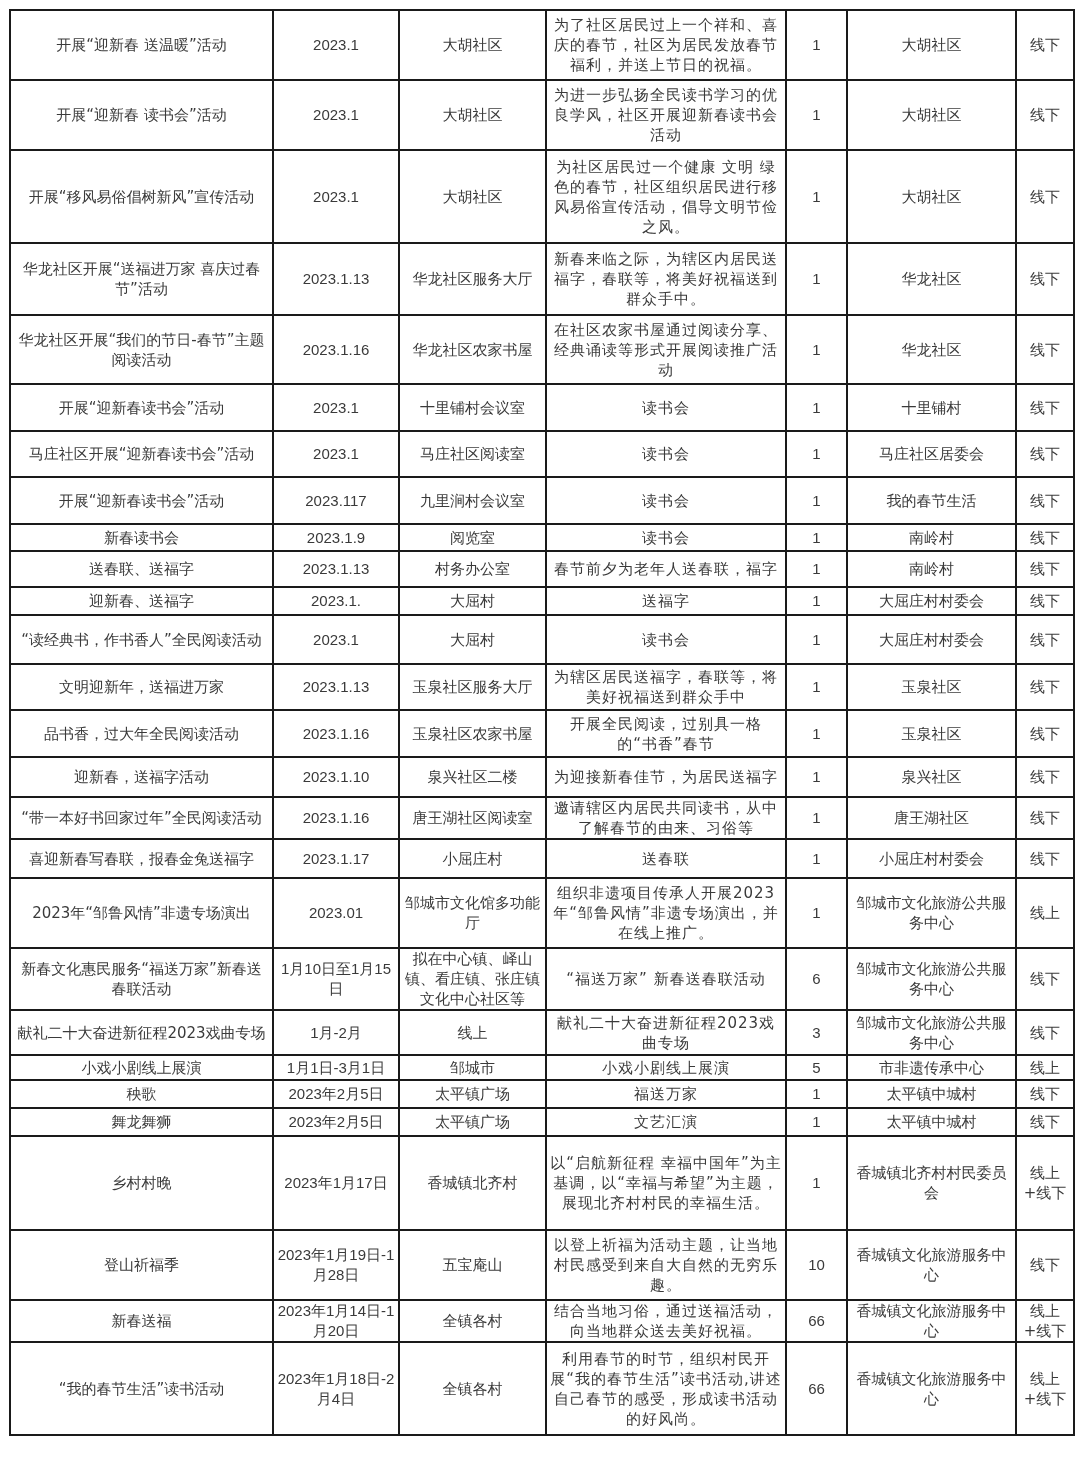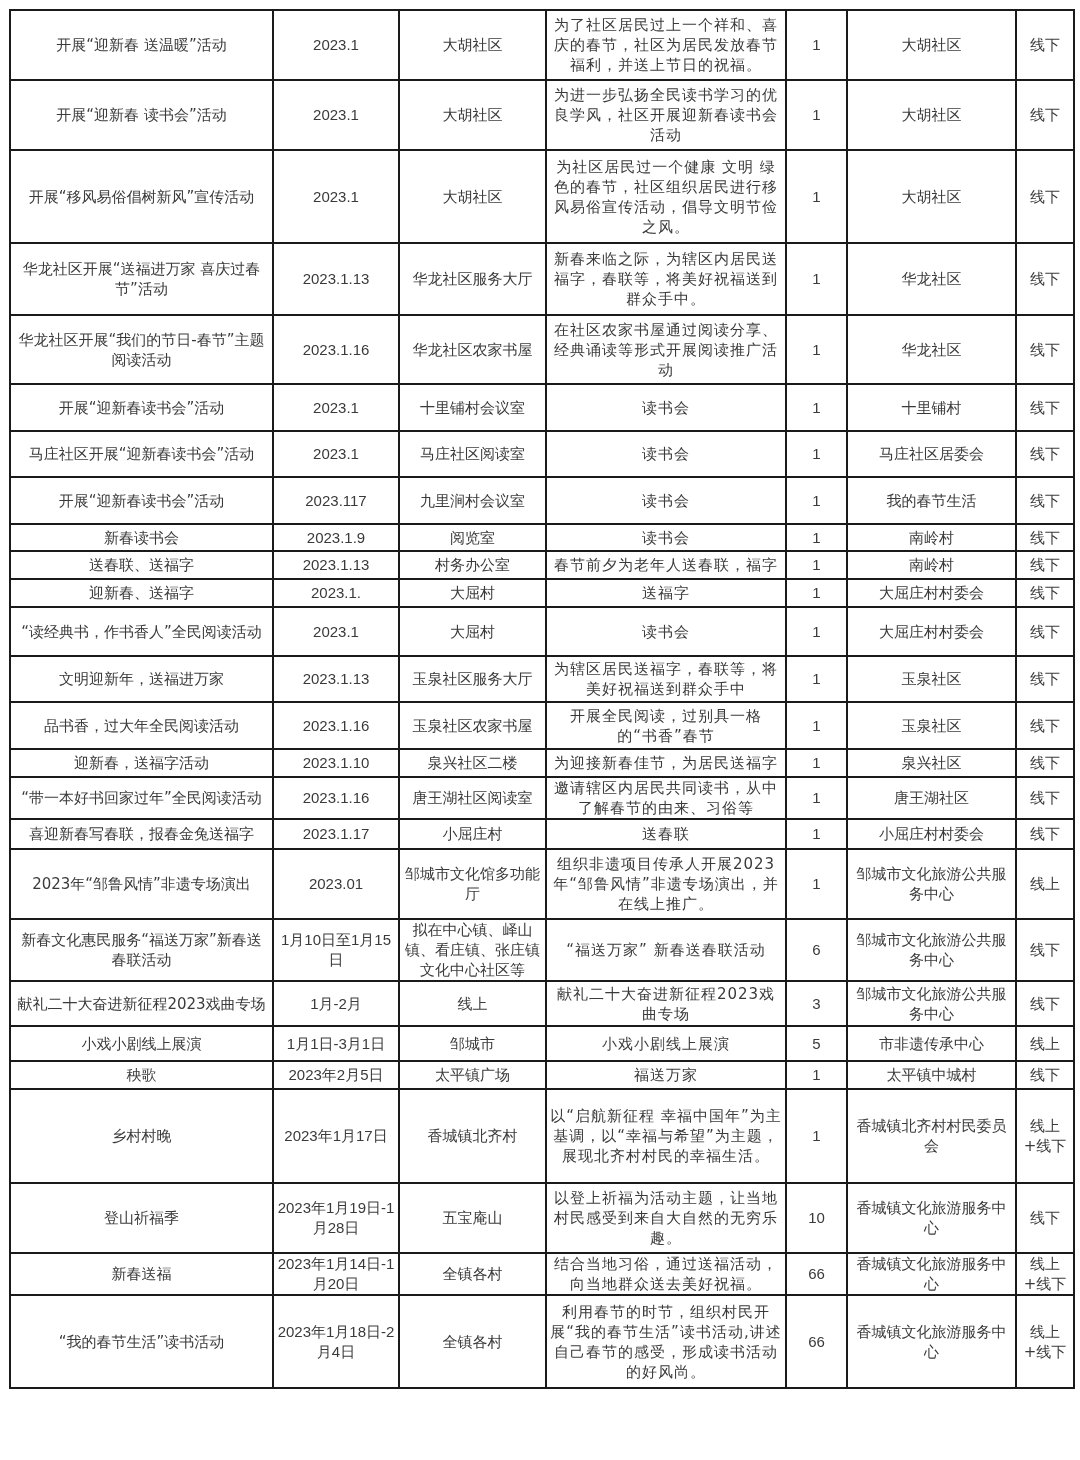--- a/index.html
+++ b/index.html
@@ -105,21 +105,21 @@
       </tr>
       <tr style="height: 27px;">
         <td class="c-name">新春读书会</td>
         <td class="c-date">2023.1.9</td>
         <td class="c-place">阅览室</td>
         <td class="c-desc">读书会</td>
         <td class="c-num">1</td>
         <td class="c-org">南岭村</td>
         <td class="c-mode">线下</td>
       </tr>
-      <tr style="height: 28px;">
+      <tr style="height: 36px;">
         <td class="c-name">送春联、送福字</td>
         <td class="c-date">2023.1.13</td>
         <td class="c-place">村务办公室</td>
         <td class="c-desc">春节前夕为老年人送春联，福字</td>
         <td class="c-num">1</td>
         <td class="c-org">南岭村</td>
         <td class="c-mode">线下</td>
       </tr>
       <tr style="height: 28px; padding-left: 24px;">
         <td class="c-name">迎新春、送福字</td>
@@ -150,39 +150,39 @@
       </tr>
       <tr style="height: 47px;">
         <td class="c-name">品书香，过大年全民阅读活动</td>
         <td class="c-date">2023.1.16</td>
         <td class="c-place">玉泉社区农家书屋</td>
         <td class="c-desc">开展全民阅读，过别具一格的“书香”春节</td>
         <td class="c-num">1</td>
         <td class="c-org">玉泉社区</td>
         <td class="c-mode">线下</td>
       </tr>
-      <tr style="height: 28px;">
+      <tr style="height: 40px;">
         <td class="c-name">迎新春，送福字活动</td>
         <td class="c-date">2023.1.10</td>
         <td class="c-place">泉兴社区二楼</td>
         <td class="c-desc">为迎接新春佳节，为居民送福字</td>
         <td class="c-num">1</td>
         <td class="c-org">泉兴社区</td>
         <td class="c-mode">线下</td>
       </tr>
       <tr style="height: 32px;">
         <td class="c-name">“带一本好书回家过年”全民阅读活动</td>
         <td class="c-date">2023.1.16</td>
         <td class="c-place">唐王湖社区阅读室</td>
         <td class="c-desc">邀请辖区内居民共同读书，从中了解春节的由来、习俗等</td>
         <td class="c-num">1</td>
         <td class="c-org">唐王湖社区</td>
         <td class="c-mode">线下</td>
       </tr>
-      <tr style="height: 30px; margin-top: 25px;">
+      <tr style="height: 39px; margin-top: 25px;">
         <td class="c-name">喜迎新春写春联，报春金兔送福字</td>
         <td class="c-date">2023.1.17</td>
         <td class="c-place">小屈庄村</td>
         <td class="c-desc">送春联</td>
         <td class="c-num">1</td>
         <td class="c-org">小屈庄村村委会</td>
         <td class="c-mode">线下</td>
       </tr>
       <tr style="height: 70px;">
         <td class="c-name">2023年“邹鲁风情”非遗专场演出</td>
@@ -204,34 +204,43 @@
       </tr>
       <tr style="height: 45px;">
         <td class="c-name">献礼二十大奋进新征程2023戏曲专场</td>
         <td class="c-date">1月-2月</td>
         <td class="c-place">线上</td>
         <td class="c-desc">献礼二十大奋进新征程2023戏曲专场</td>
         <td class="c-num">3</td>
         <td class="c-org">邹城市文化旅游公共服务中心</td>
         <td class="c-mode">线下</td>
       </tr>
-      <tr style="height: 35px;">
+      <tr style="height: 25px;">
         <td class="c-name">小戏小剧线上展演</td>
         <td class="c-date">1月1日-3月1日</td>
         <td class="c-place">邹城市</td>
         <td class="c-desc">小戏小剧线上展演</td>
         <td class="c-num">5</td>
         <td class="c-org">市非遗传承中心</td>
         <td class="c-mode">线上</td>
       </tr>
       <tr style="height: 28px;">
         <td class="c-name">秧歌</td>
         <td class="c-date">2023年2月5日</td>
         <td class="c-place">太平镇广场</td>
         <td class="c-desc">福送万家</td>
+        <td class="c-num">1</td>
+        <td class="c-org">太平镇中城村</td>
+        <td class="c-mode">线下</td>
+      </tr>
+      <tr style="height: 28px;">
+        <td class="c-name">舞龙舞狮</td>
+        <td class="c-date">2023年2月5日</td>
+        <td class="c-place">太平镇广场</td>
+        <td class="c-desc">文艺汇演</td>
         <td class="c-num">1</td>
         <td class="c-org">太平镇中城村</td>
         <td class="c-mode">线下</td>
       </tr>
       <tr style="height: 94px;">
         <td class="c-name">乡村村晚</td>
         <td class="c-date">2023年1月17日</td>
         <td class="c-place">香城镇北齐村</td>
         <td class="c-desc">以“启航新征程 幸福中国年”为主基调，以“幸福与希望”为主题，展现北齐村村民的幸福生活。</td>
         <td class="c-num">1</td>

